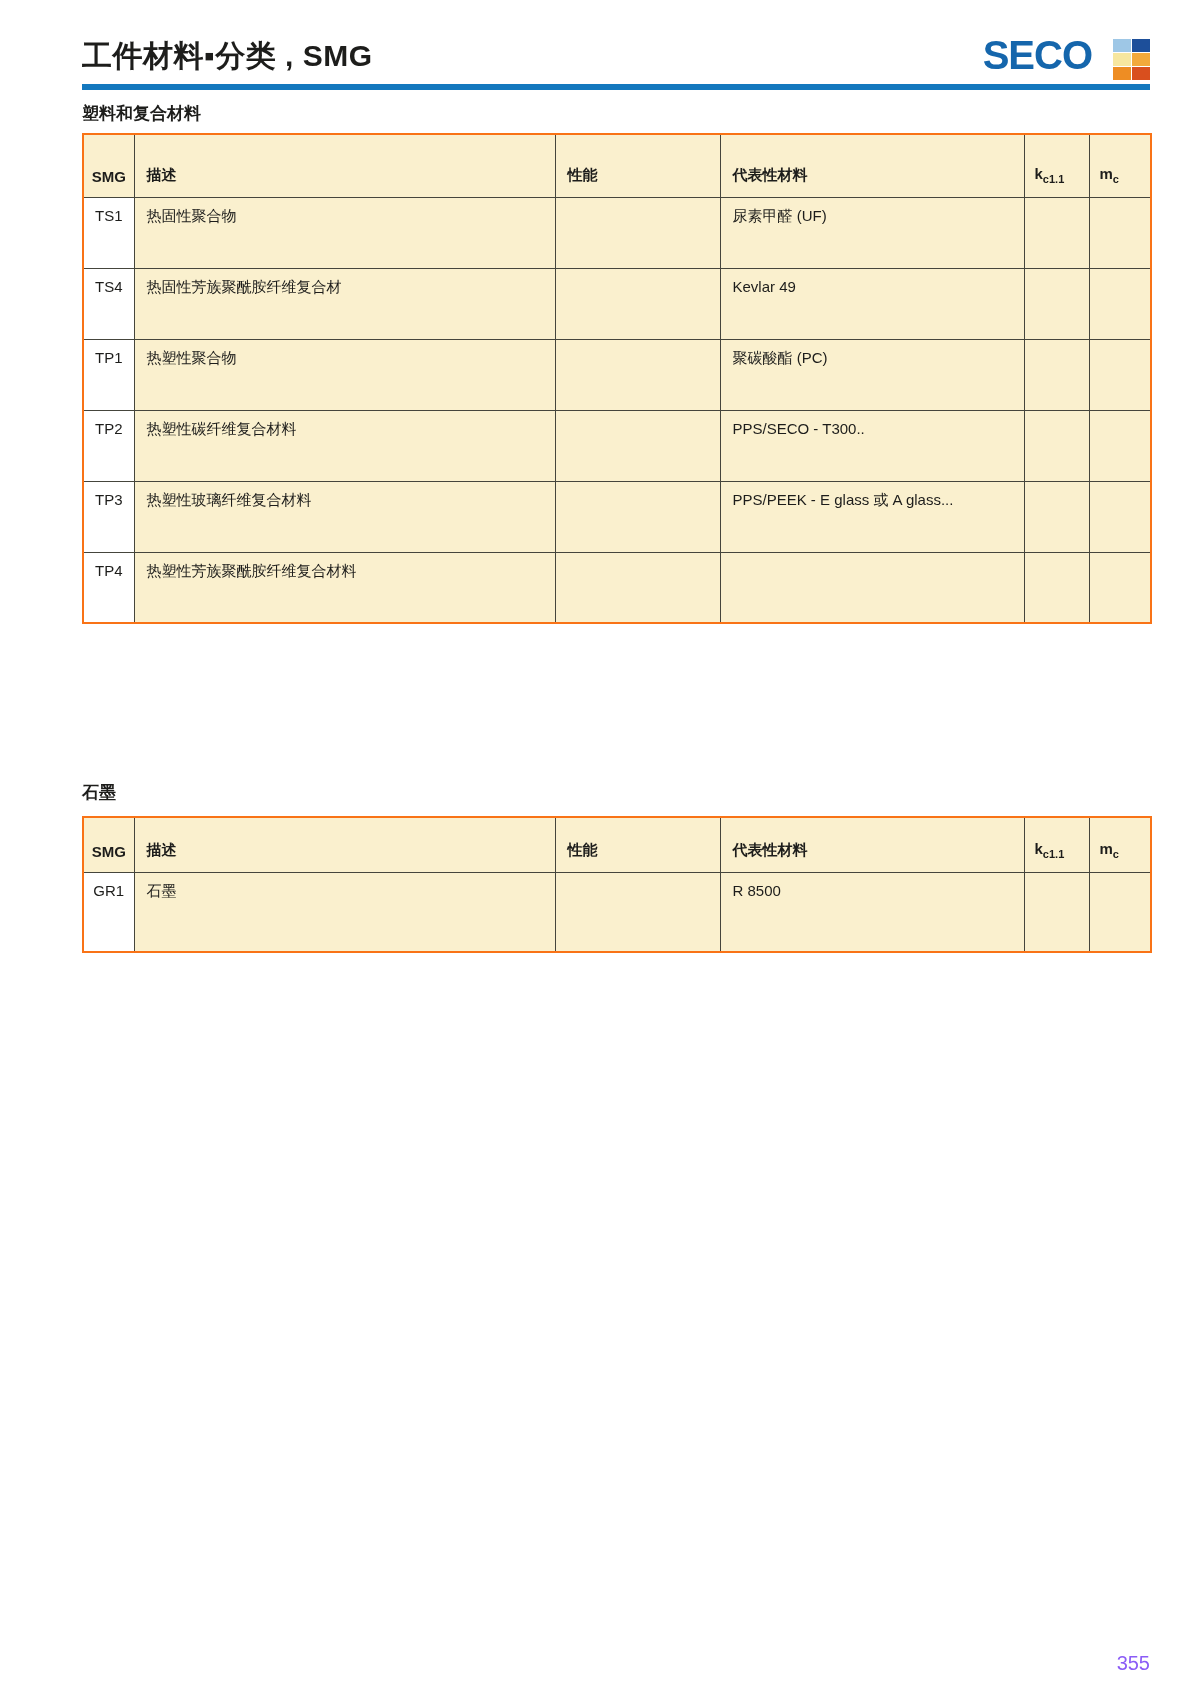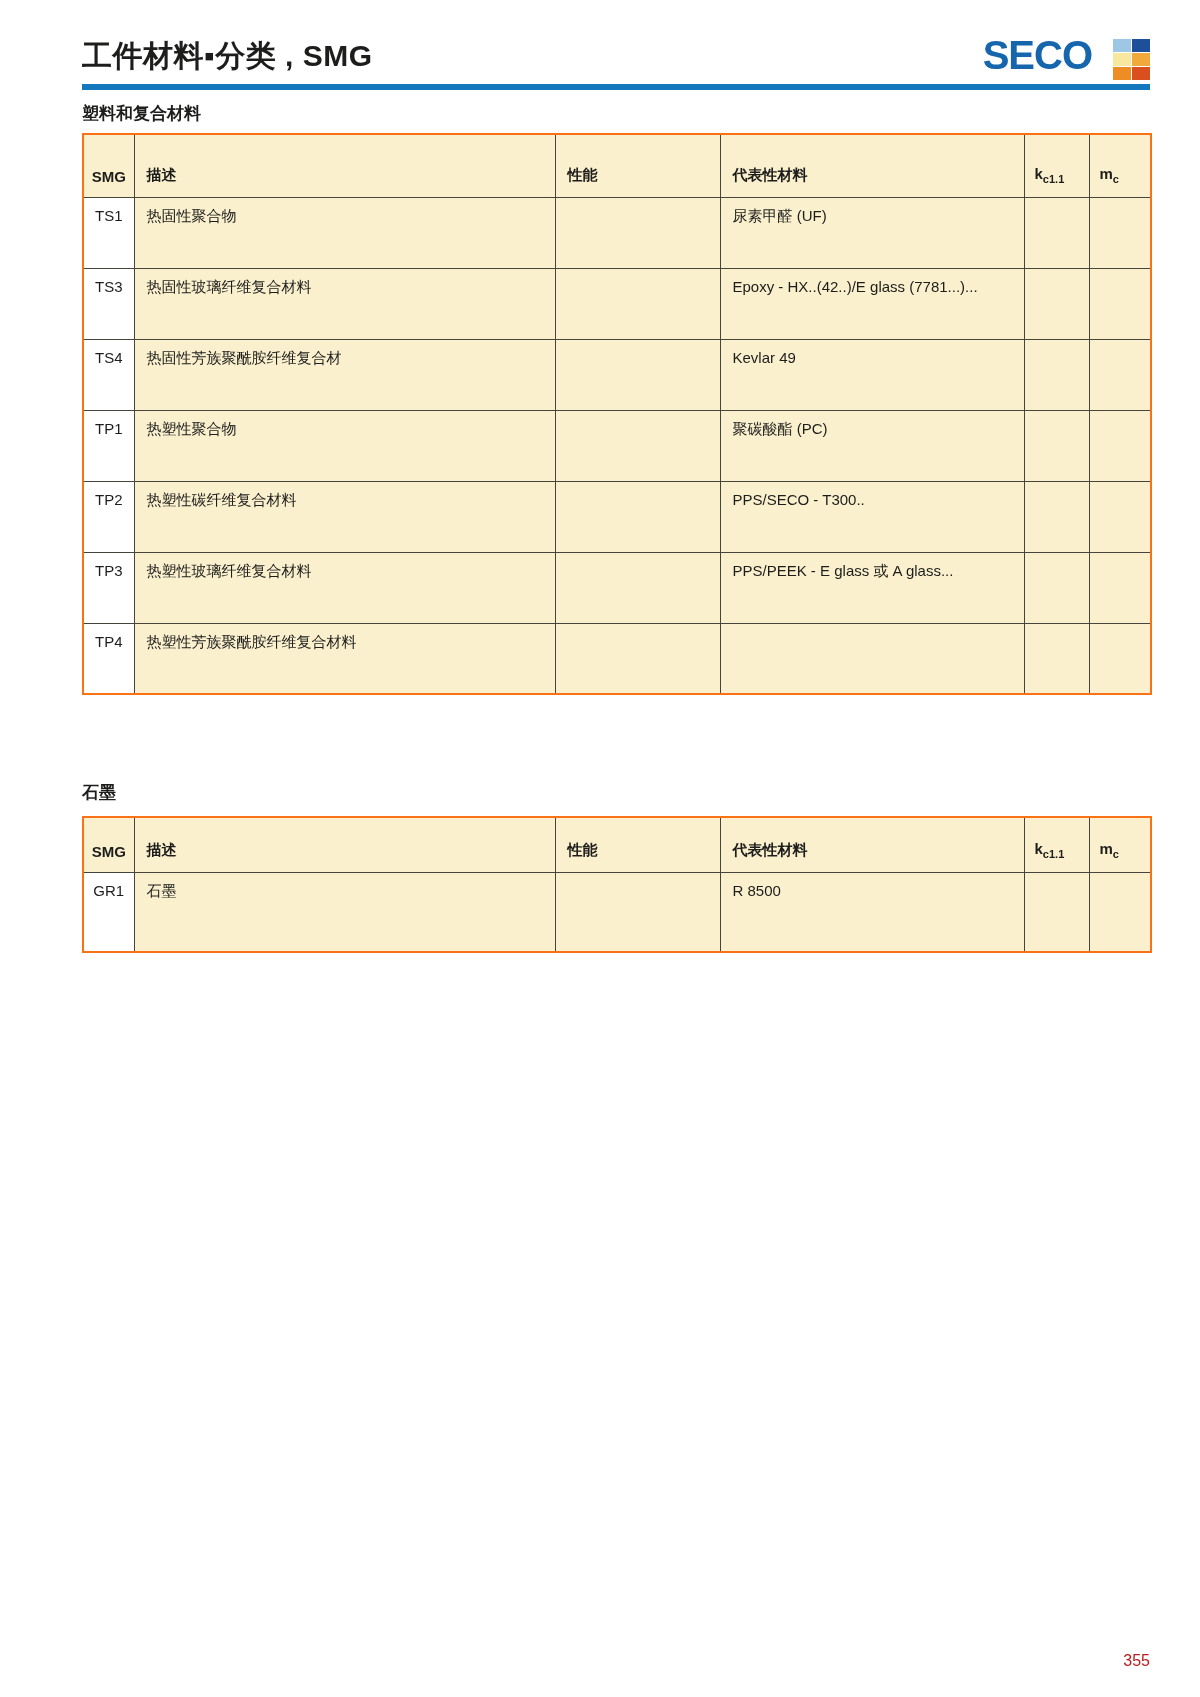--- a/index.html
+++ b/index.html
@@ -39,21 +39,21 @@
   .cream { background:#faf0ce; }
   .cell-code { background:#ffffff; text-align:center; padding-left:0; padding-right:0; }
   th.col-smg { text-align:center; padding-left:0; padding-right:0; }
   th.col-kc, th.col-mc { padding-left:10px; }
   tr.head1 { height:63px; }
   tr.row1 { height:71px;padding-left:40px; }
   tr.head2 { height:55px; }
   tr.row2 { height:80px; }
   sub { font-size:11px; font-weight:bold; }
   
-  .page-num { position:absolute; right:50px; top:1652px; font-size:16px; color:#b91c1c; }
+  .page-num { position:absolute; right:50px; top:1652px; font-size:20px; color:#8b5cf6; }
 </style>
 </head>
 <body>
 
 <div class="page">
 
   <div class="hdr">
     <h1 class="title">工件材料▪分类 , SMG</h1>
     <div class="logo">
       <span class="logo-text" style="color:#1566AC">SECO</span>
@@ -87,28 +87,20 @@
       <th class="cream">性能</th>
       <th class="cream">代表性材料</th>
       <th class="cream col-kc"><span>k</span><sub>c1.1</sub></th>
       <th class="cream col-mc"><span>m</span><sub>c</sub></th>
     </tr>
     <tr class="row1">
       <td class="cell-code">TS1</td>
       <td class="cream">热固性聚合物</td>
       <td class="cream"></td>
       <td class="cream">尿素甲醛 (UF)</td>
-      <td class="cream"></td>
-      <td class="cream"></td>
-    </tr>
-    <tr class="row1">
-      <td class="cell-code">TS3</td>
-      <td class="cream">热固性玻璃纤维复合材料</td>
-      <td class="cream"></td>
-      <td class="cream">Epoxy - HX..(42..)/E glass (7781...)...</td>
       <td class="cream"></td>
       <td class="cream"></td>
     </tr>
     <tr class="row1">
       <td class="cell-code">TS4</td>
       <td class="cream">热固性芳族聚酰胺纤维复合材</td>
       <td class="cream"></td>
       <td class="cream">Kevlar 49</td>
       <td class="cream"></td>
       <td class="cream"></td>

